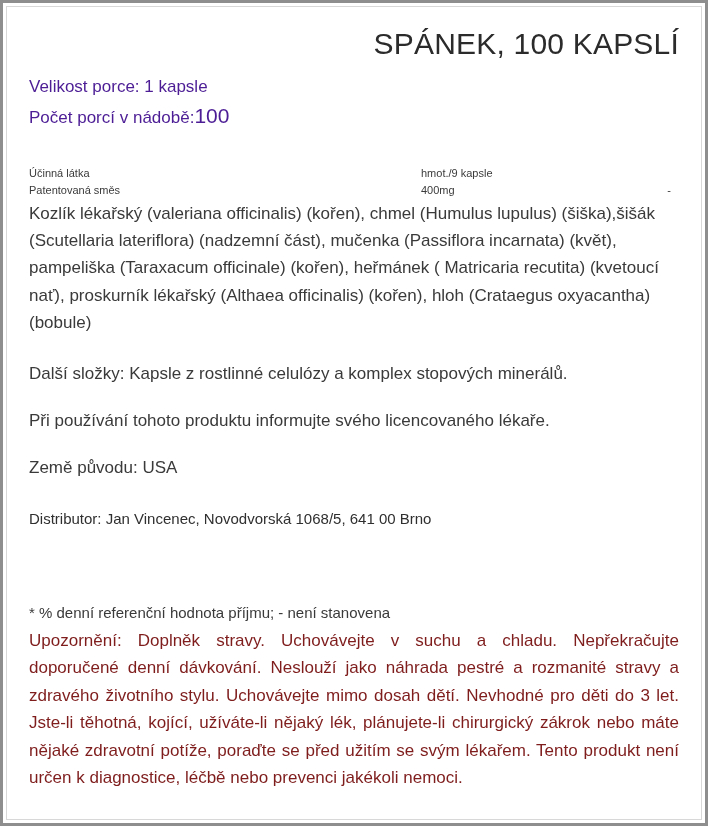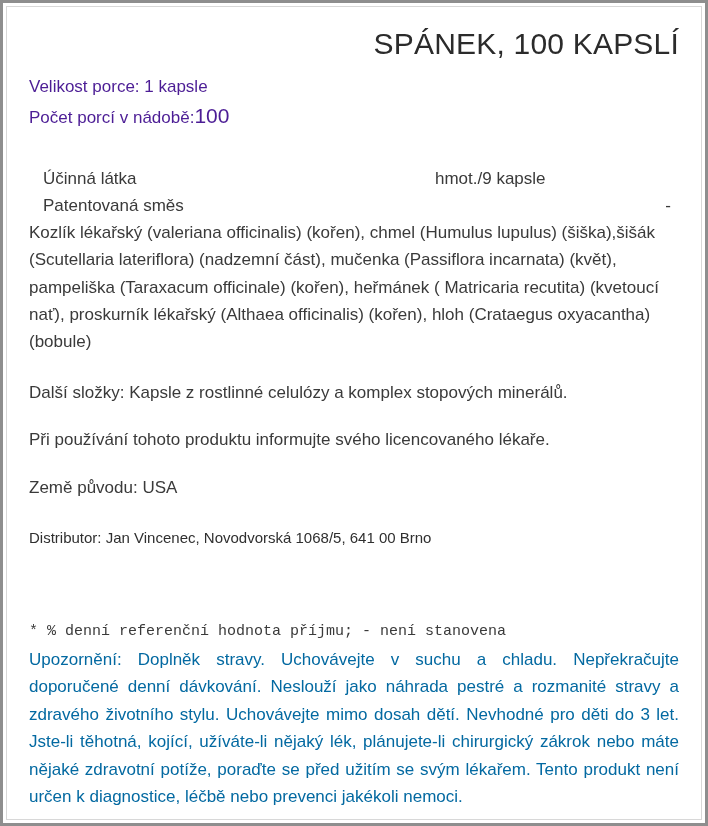--- a/index.html
+++ b/index.html
@@ -60,23 +60,22 @@
   .serving-count {
     font-size: 21px;
   }
 
   
   .facts {
     margin-top: 32px;
   }
   .facts-row {
     display: flex;
-    font-size: 17px;
+    font-size: 11px;
     line-height: 1.6;
-    margin-left: 14px;
   }
   .col-name {
     flex: 0 0 392px;
   }
   .col-amount {
     flex: 0 0 166px;
   }
   .col-dv {
     flex: 1 1 auto;
     text-align: right;
@@ -111,27 +110,26 @@
   }
 
   
   .footnote-block {
     margin-top: 72px;
   }
   .footnote {
     font-size: 15px;
     line-height: 1.5;
     color: #3a3a3a;
-    font-family: Liberation Mono, monospace;
   }
   .warning {
     font-size: 17px;
     line-height: 1.62;
     text-align: justify;
-    color: #0369a1;
+    color: #7f1d1d;
     margin-top: 2px;
     max-width: 662px;
   }
 </style>
 </head>
 <body>
 
 <div class="label-frame">
   <div class="label-inner">
 
@@ -145,20 +143,21 @@
     </div>
 
     <div class="facts">
       <div class="facts-row">
         <div class="col-name">Účinná látka</div>
         <div class="col-amount">hmot./9 kapsle</div>
       </div>
 
       <div class="facts-row">
         <div class="col-name">Patentovaná směs</div>
+        <div class="col-amount">400mg</div>
         <div class="col-dv">-</div>
       </div>
 
       <div class="ingredient-list">Kozlík lékařský (valeriana officinalis) (kořen), chmel (Humulus lupulus) (šiška),šišák (Scutellaria lateriflora) (nadzemní část), mučenka (Passiflora incarnata) (květ), pampeliška (Taraxacum officinale) (kořen), heřmánek ( Matricaria recutita) (kvetoucí nať), proskurník lékařský (Althaea officinalis) (kořen), hloh (Crataegus oxyacantha) (bobule)</div>
     </div>
 
     <div class="spacer-md"></div>
 
     <div class="info-para">Další složky:  Kapsle z rostlinné celulózy a komplex stopových minerálů.</div>
 

